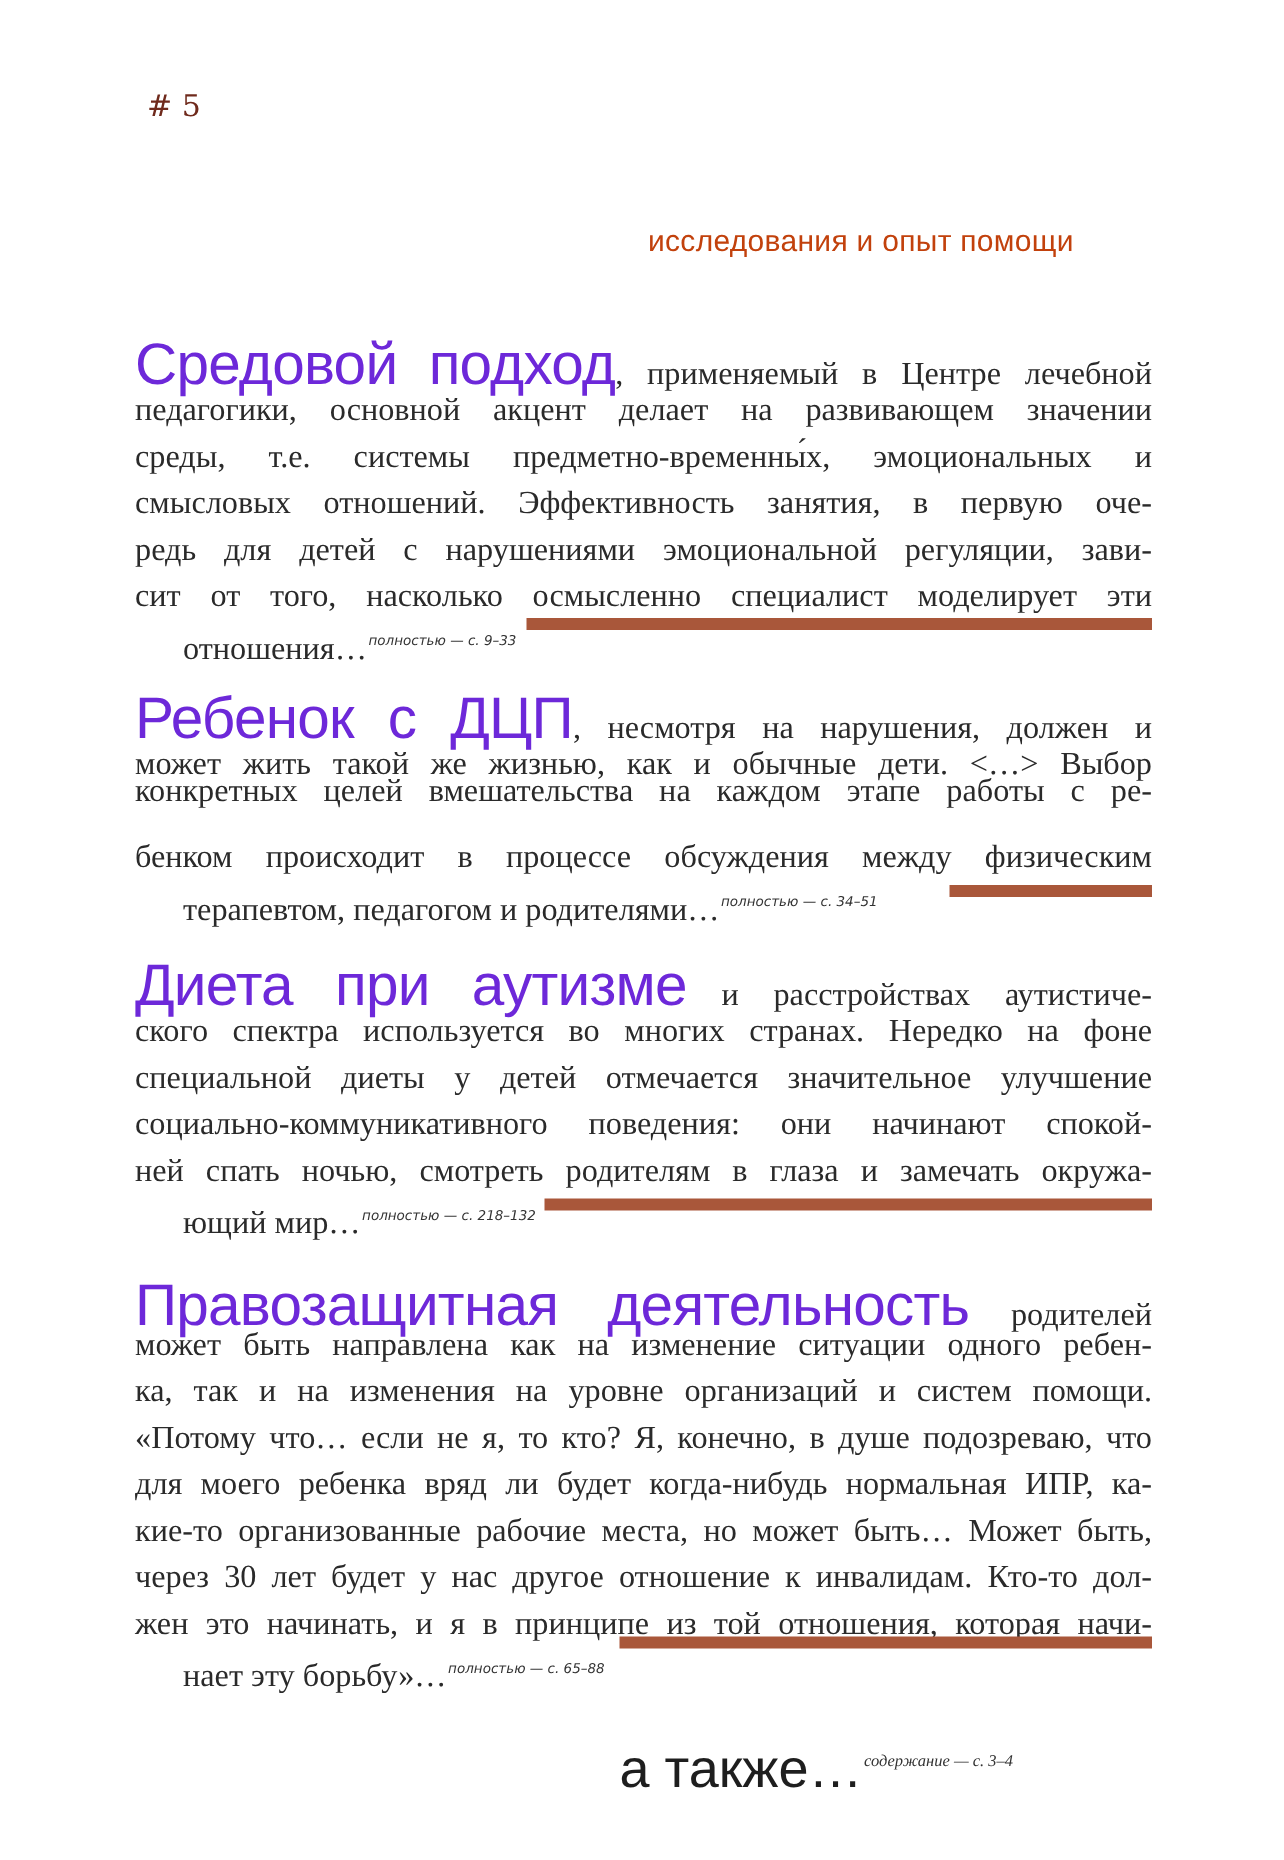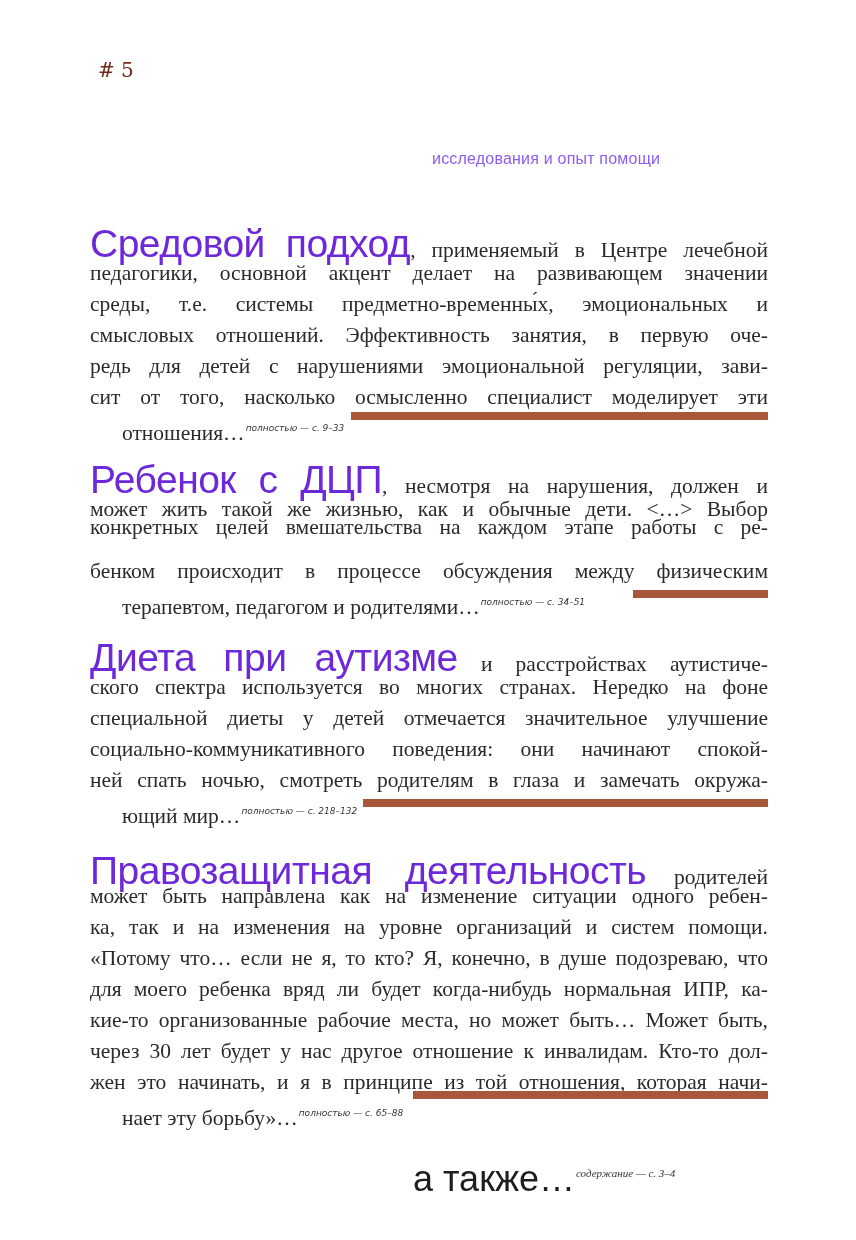--- a/index.html
+++ b/index.html
@@ -2,21 +2,21 @@
 <html><head>
 <meta charset="utf-8">
 <style>
   html, body { margin: 0; padding: 0; background: #ffffff; }
   body { width: 856px; height: 1240px; position: relative; overflow: hidden; }
   .page { position: absolute; left: 0; top: 0; width: 856px; height: 1240px; background: #fff; }
 
   .issue { position: absolute; left: 98px; top: 58px; font-family: "DejaVu Serif", serif; font-size: 20px; color: #6f2a1c; }
   .title-a { position: absolute; left: 96px; top: 68px; font-family: "Liberation Serif", serif; font-style: italic; font-size: 86px; line-height: 1; color: #a9573a; letter-spacing: -1px; }
   .title-b { position: absolute; left: 406px; top: 68px; font-family: "Liberation Serif", serif; font-size: 86px; line-height: 1; color: #717175; letter-spacing: -1px; }
-  .subtitle { position: absolute; left: 432px; top: 151px; font-family: "Liberation Sans", sans-serif; font-size: 16px; line-height: 1; color: #8b5cf6; letter-spacing: 0.2px; }
+  .subtitle { position: absolute; left: 432px; top: 151px; font-family: "Liberation Sans", sans-serif; font-size: 20px; line-height: 1; color: #c2410c; letter-spacing: 0.2px; }
 
   .article { position: absolute; left: 90px; width: 678px; font-family: "Liberation Serif", serif; color: #2a2a2a; }
   .line { position: absolute; left: 0; width: 678px; height: 30px; font-size: 21.5px; line-height: 30px; white-space: nowrap; text-align: justify; text-align-last: justify; }
   .line.last { text-align: left; text-align-last: left; margin-left: 32px; }
   .head { font-family: "Liberation Sans", sans-serif; font-size: 39px; color: #6d28d9; letter-spacing: -0.5px; }
   .ref { font-family: "DejaVu Sans", sans-serif; font-style: italic; font-size: 9px; vertical-align: 9px; color: #333; margin-left: 1px; }
   .bar { position: absolute; height: 8px; background: #a9573a; }
 
   .also { position: absolute; left: 413px; top: 1126px; font-family: "Liberation Sans", sans-serif; font-size: 36px; color: #1e1e1e; white-space: nowrap; margin-top: 32px; }
   .also .ref { font-family: "Liberation Serif", serif; font-size: 11px; vertical-align: 14px; }

